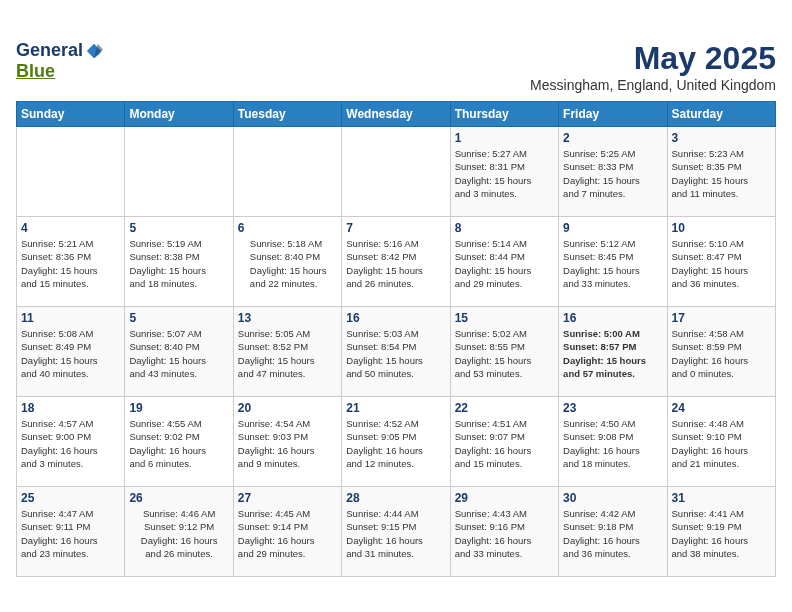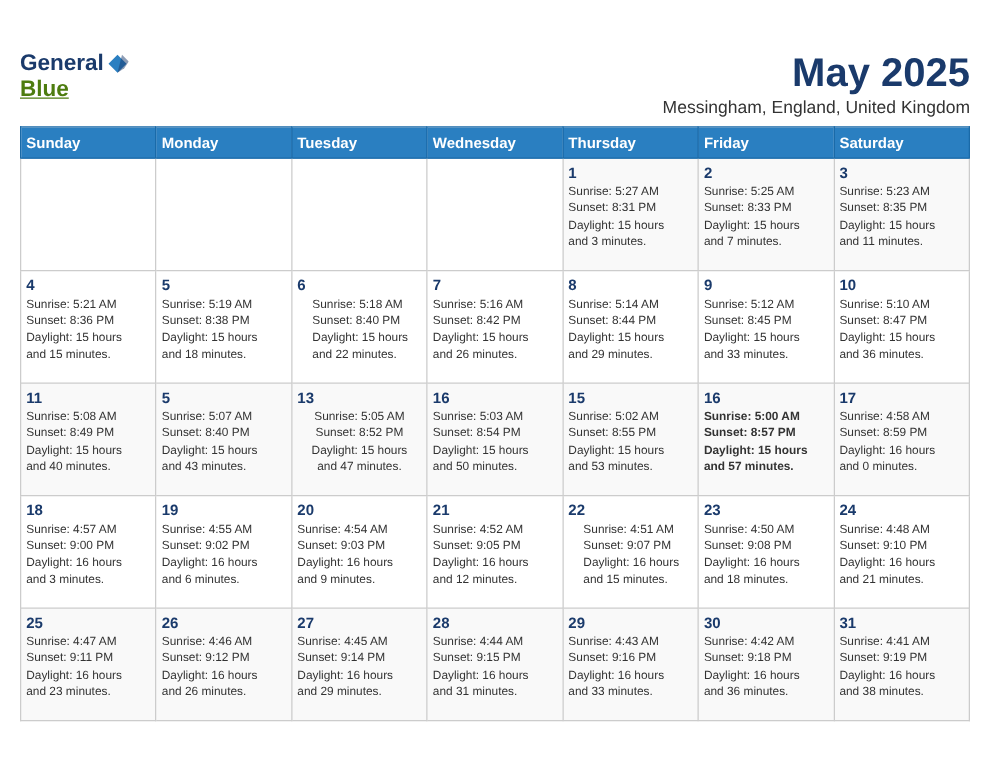--- a/index.html
+++ b/index.html
@@ -206,21 +206,21 @@
         </td>
         <td>
           <span class="day-number">5</span>
           <div class="day-info" style="white-space: pre-line;">Sunrise: 5:07 AM
 Sunset: 8:40 PM
 Daylight: 15 hours
 and 43 minutes.</div>
         </td>
         <td>
           <span class="day-number">13</span>
-          <div class="day-info" style="white-space: pre-line; text-align: center;">Sunrise: 5:05 AM
+          <div class="day-info" style="white-space: pre-line;">Sunrise: 5:05 AM
 Sunset: 8:52 PM
 Daylight: 15 hours
 and 47 minutes.</div>
         </td>
         <td>
           <span class="day-number">16</span>
           <div class="day-info" style="white-space: pre-line;">Sunrise: 5:03 AM
 Sunset: 8:54 PM
 Daylight: 15 hours
 and 50 minutes.</div>
@@ -271,21 +271,21 @@
         </td>
         <td>
           <span class="day-number">21</span>
           <div class="day-info" style="white-space: pre-line;">Sunrise: 4:52 AM
 Sunset: 9:05 PM
 Daylight: 16 hours
 and 12 minutes.</div>
         </td>
         <td>
           <span class="day-number">22</span>
-          <div class="day-info" style="white-space: pre-line; margin-left: 12px;">Sunrise: 4:51 AM
+          <div class="day-info" style="white-space: pre-line;">Sunrise: 4:51 AM
 Sunset: 9:07 PM
 Daylight: 16 hours
 and 15 minutes.</div>
         </td>
         <td>
           <span class="day-number">23</span>
           <div class="day-info" style="white-space: pre-line;">Sunrise: 4:50 AM
 Sunset: 9:08 PM
 Daylight: 16 hours
 and 18 minutes.</div>
@@ -301,21 +301,21 @@
       <tr>
         <td>
           <span class="day-number">25</span>
           <div class="day-info" style="white-space: pre-line;">Sunrise: 4:47 AM
 Sunset: 9:11 PM
 Daylight: 16 hours
 and 23 minutes.</div>
         </td>
         <td>
           <span class="day-number">26</span>
-          <div class="day-info" style="white-space: pre-line;">Sunrise: 4:46 AM
+          <div class="day-info" style="white-space: pre-line; text-align: center;">Sunrise: 4:46 AM
 Sunset: 9:12 PM
 Daylight: 16 hours
 and 26 minutes.</div>
         </td>
         <td>
           <span class="day-number">27</span>
           <div class="day-info" style="white-space: pre-line;">Sunrise: 4:45 AM
 Sunset: 9:14 PM
 Daylight: 16 hours
 and 29 minutes.</div>

